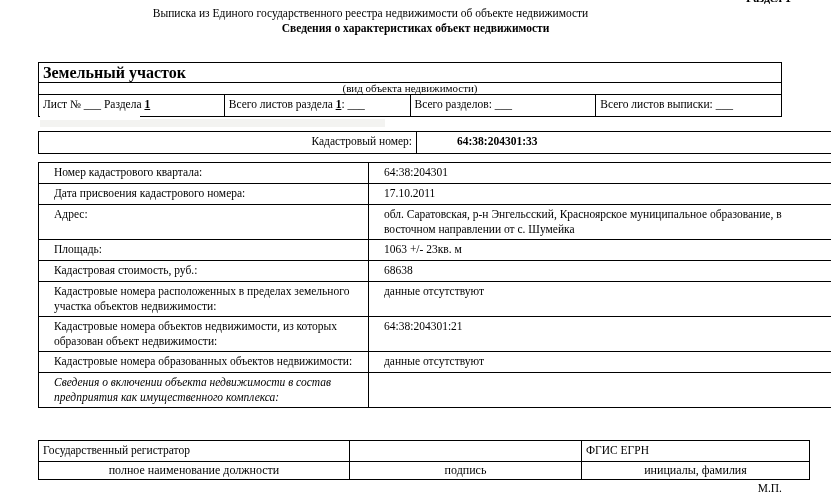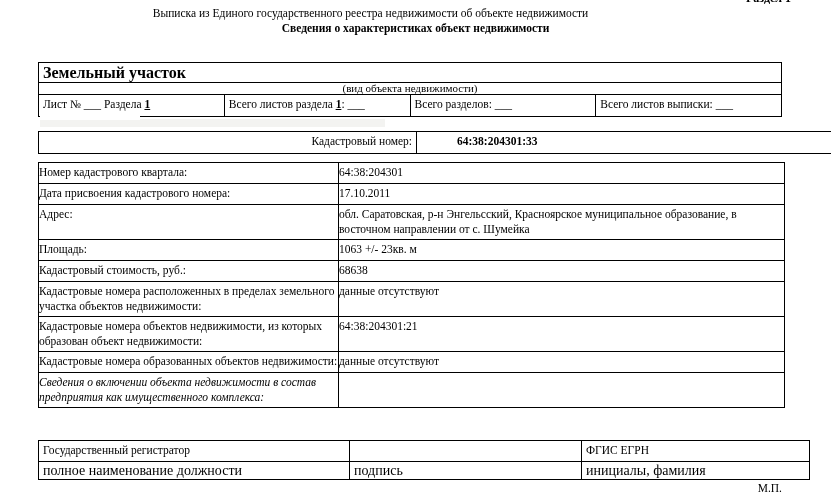--- a/index.html
+++ b/index.html
@@ -38,27 +38,27 @@
   .t-object .sheet-cell { height: 17px; margin-left: 21px; }
   .numu { font-weight: bold; text-decoration: underline; }
 
   
   .t-cadnum { left: 38px; top: 131px; width: 744px; }
   .t-cadnum td { height: 17px; }
   .bold { font-weight: bold; padding-left: 40px; }
 
   
   .t-details { left: 38px; top: 162px; width: 744px; }
-  .t-details td { padding: 2px 0; }
+  .t-details td { padding: 2px 15px; }
   .t-details tr.single td { height: 16px; }
 
   
   .t-registrar { left: 38px; top: 440px; width: 744px; }
   .t-registrar .r1 td { height: 16px; }
-  .t-registrar .r2 td { height: 11px; font-size: 14px; padding: 1px 4px; }
+  .t-registrar .r2 td { height: 11px; text-align: center; font-size: 12px; padding: 1px 4px; }
 
   .stamp {
     position: absolute; top: 481px; left: 38px; width: 744px;
     text-align: right;
   }
 
   
   .scan-patch {
     position: absolute; left: 40px; top: 116px; width: 100px; height: 4px;
     background: #fff; z-index: 2;
@@ -133,21 +133,21 @@
     </tr>
     <tr>
       <td>Адрес:</td>
       <td>обл. Саратовская, р-н Энгельсский, Красноярское муниципальное образование, в восточном направлении от с. Шумейка</td>
     </tr>
     <tr class="single">
       <td>Площадь:</td>
       <td>1063 +/- 23кв. м</td>
     </tr>
     <tr class="single">
-      <td>Кадастровый стоимость, руб.:</td>
+      <td>Кадастровая стоимость, руб.:</td>
       <td>68638</td>
     </tr>
     <tr>
       <td>Кадастровые номера расположенных в пределах земельного участка объектов недвижимости:</td>
       <td>данные отсутствуют</td>
     </tr>
     <tr>
       <td>Кадастровые номера объектов недвижимости, из которых образован объект недвижимости:</td>
       <td>64:38:204301:21</td>
     </tr>

